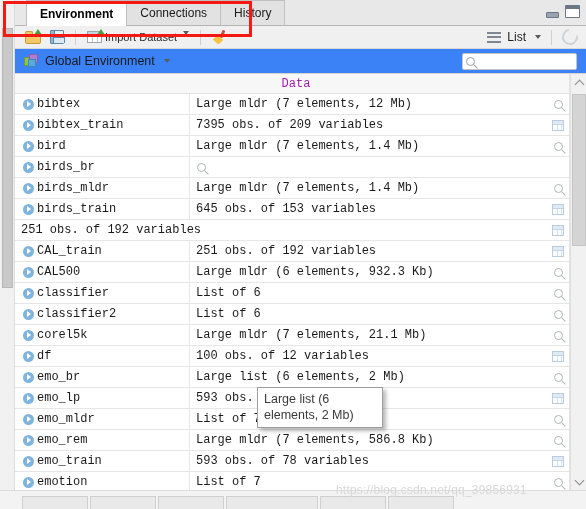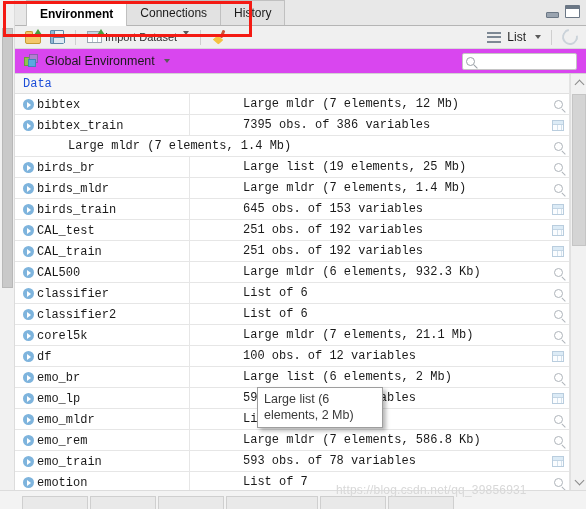--- a/index.html
+++ b/index.html
@@ -185,21 +185,21 @@
   .ico-refresh {
     width:16px;height:16px;border-radius:50%;
     border:2px solid #cbd3da; border-top-color:transparent;
     transform: rotate(35deg);
   }
 
   
   .envrow {
     position:absolute; left:15px; top:49px;
     width:571px; height:25px;
-    background:#d946ef;
+    background:#3b82f6;
     border-bottom:1px solid #d2d2d2;
     display:flex; align-items:center;
   }
   .env-sel { display:flex; align-items:center; gap:6px; padding-left:9px; cursor:pointer; }
   .ico-cube { width:15px;height:14px;position:relative; }
   .ico-cube .c1{position:absolute;left:0;top:3px;width:9px;height:9px;background:#8ec34f;border:1px solid #6d9c38;}
   .ico-cube .c2{position:absolute;left:5px;top:0;width:9px;height:9px;background:#b07ed0;border:1px solid #8a5fae;}
   .ico-cube .c3{position:absolute;left:4px;top:5px;width:8px;height:8px;background:#5aa8e0;border:1px solid #3f86ba;}
   .env-name { font-size:12.5px; color:#1a1a1a; }
 
@@ -235,26 +235,27 @@
   .grid-scroll {
     position:absolute; left:0; top:0;
     width:555px; height:416px;
     background:#ffffff;
     border-right:1px solid #e3e3e3;
   }
   .sectionhdr {
     height:20px; line-height:20px;
     padding-left:8px;
     font-family:"Liberation Mono", monospace;
-    font-size:12px; color:#1d4ed8;
+    font-size:12px; color:#a21caf;
     background:#f7f7f7;
     border-bottom:1px solid #e0e0e0;
+    text-align:center;
   }
   .row {
-    display:flex; 
+    display:flex; align-items:center;
     height:21px;
     border-bottom:1px solid #e6e6e6;
     background:#ffffff;
   }
   .cell-name {
     width:175px; flex:0 0 175px;
     display:flex; align-items:center; gap:3px;
     padding-left:8px;
     border-right:1px solid #e6e6e6;
     height:21px;
@@ -278,21 +279,21 @@
     font-family:"Liberation Mono", monospace;
     font-size:12px; color:#1a1a1a;
     white-space:nowrap;
   }
   .cell-desc {
     flex:1 1 auto;
     padding-left:6px;
     font-family:"Liberation Mono", monospace;
     font-size:12px; color:#1a1a1a;
     white-space:nowrap; overflow:hidden;
-    height:21px; line-height:21px;margin-left:47px;
+    height:21px; line-height:21px;
   }
   .cell-act {
     width:22px; flex:0 0 22px;
     display:flex; align-items:center; justify-content:center;
     height:21px;
   }
   .act-mag {
     width:9px;height:9px;border:1.3px solid #aeb4ba;border-radius:50%;
     position:relative; cursor:pointer;
   }
@@ -492,37 +493,40 @@
             <div class="cell-desc">Large mldr (7 elements, 12 Mb)</div>
             <div class="cell-act">
               <span class="act-mag"></span>
             </div>
           </div>
           <div class="row">
             <div class="cell-name">
               <span class="expander"></span>
               <span class="nm">bibtex_train</span>
             </div>
-            <div class="cell-desc">7395 obs. of 386 variables</div>
+            <div class="cell-desc">7395 obs. of 209 variables</div>
             <div class="cell-act">
               <span class="act-tbl"></span>
             </div>
           </div>
           <div class="row">
+            <div class="cell-name">
+              <span class="expander"></span>
+              <span class="nm">bird</span>
+            </div>
             <div class="cell-desc">Large mldr (7 elements, 1.4 Mb)</div>
             <div class="cell-act">
               <span class="act-mag"></span>
             </div>
           </div>
           <div class="row">
             <div class="cell-name">
               <span class="expander"></span>
               <span class="nm">birds_br</span>
             </div>
-            <div class="cell-desc">Large list (19 elements, 25 Mb)</div>
             <div class="cell-act">
               <span class="act-mag"></span>
             </div>
           </div>
           <div class="row">
             <div class="cell-name">
               <span class="expander"></span>
               <span class="nm">birds_mldr</span>
             </div>
             <div class="cell-desc">Large mldr (7 elements, 1.4 Mb)</div>
@@ -534,24 +538,20 @@
             <div class="cell-name">
               <span class="expander"></span>
               <span class="nm">birds_train</span>
             </div>
             <div class="cell-desc">645 obs. of 153 variables</div>
             <div class="cell-act">
               <span class="act-tbl"></span>
             </div>
           </div>
           <div class="row">
-            <div class="cell-name">
-              <span class="expander"></span>
-              <span class="nm">CAL_test</span>
-            </div>
             <div class="cell-desc">251 obs. of 192 variables</div>
             <div class="cell-act">
               <span class="act-tbl"></span>
             </div>
           </div>
           <div class="row">
             <div class="cell-name">
               <span class="expander"></span>
               <span class="nm">CAL_train</span>
             </div>

